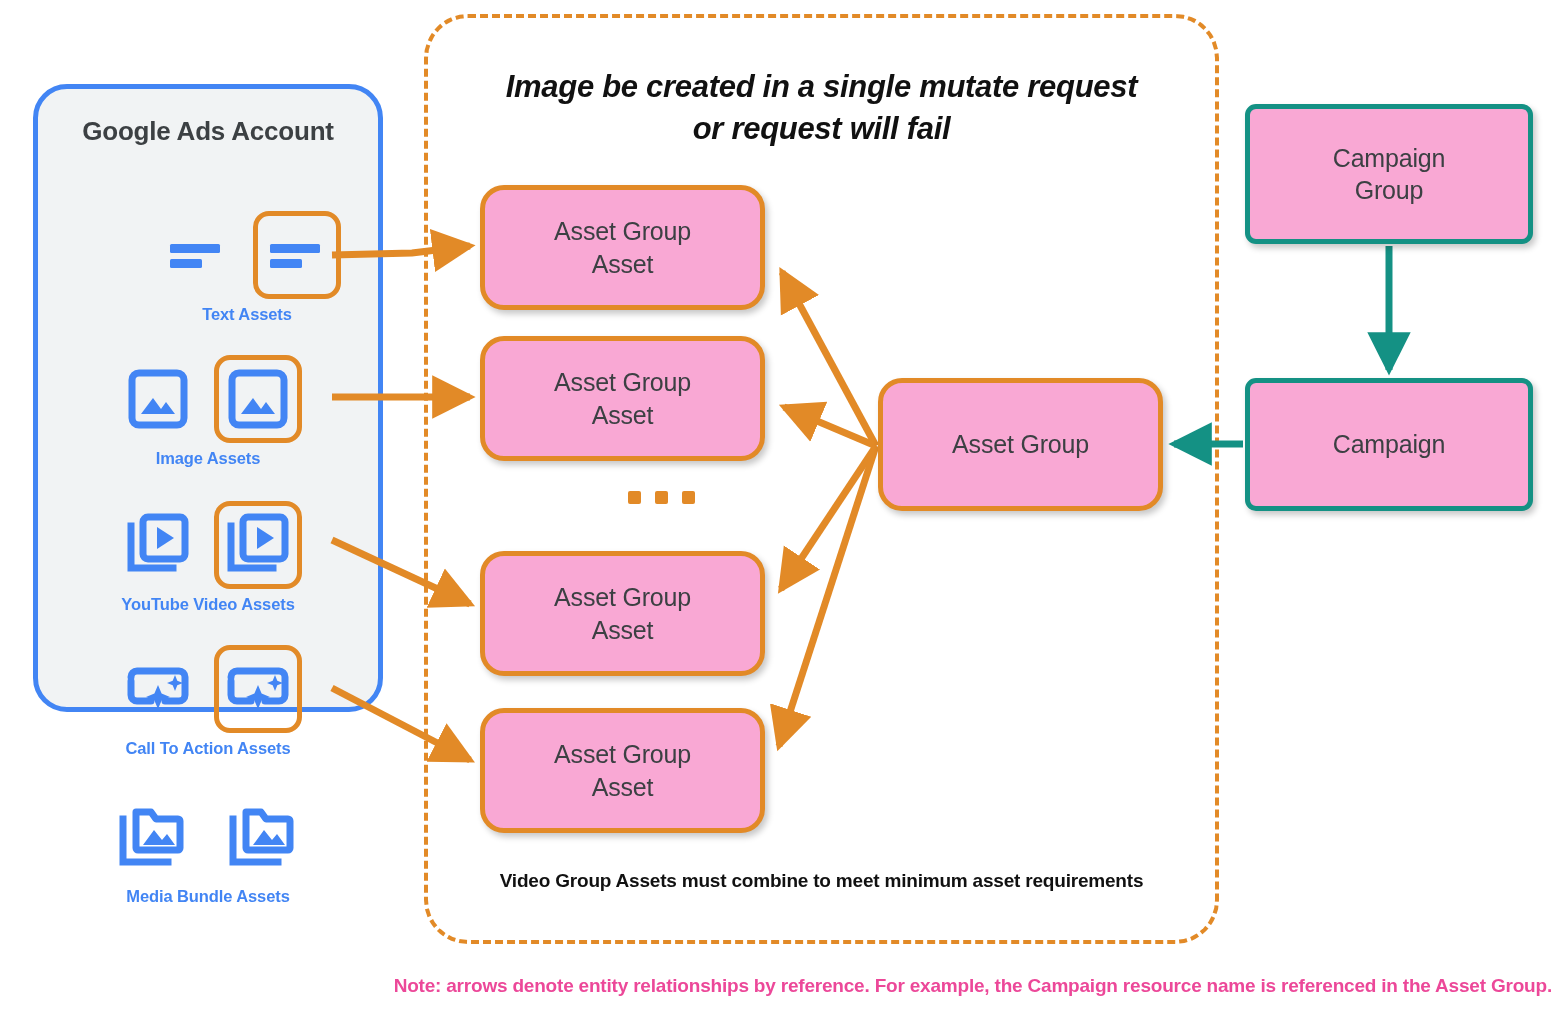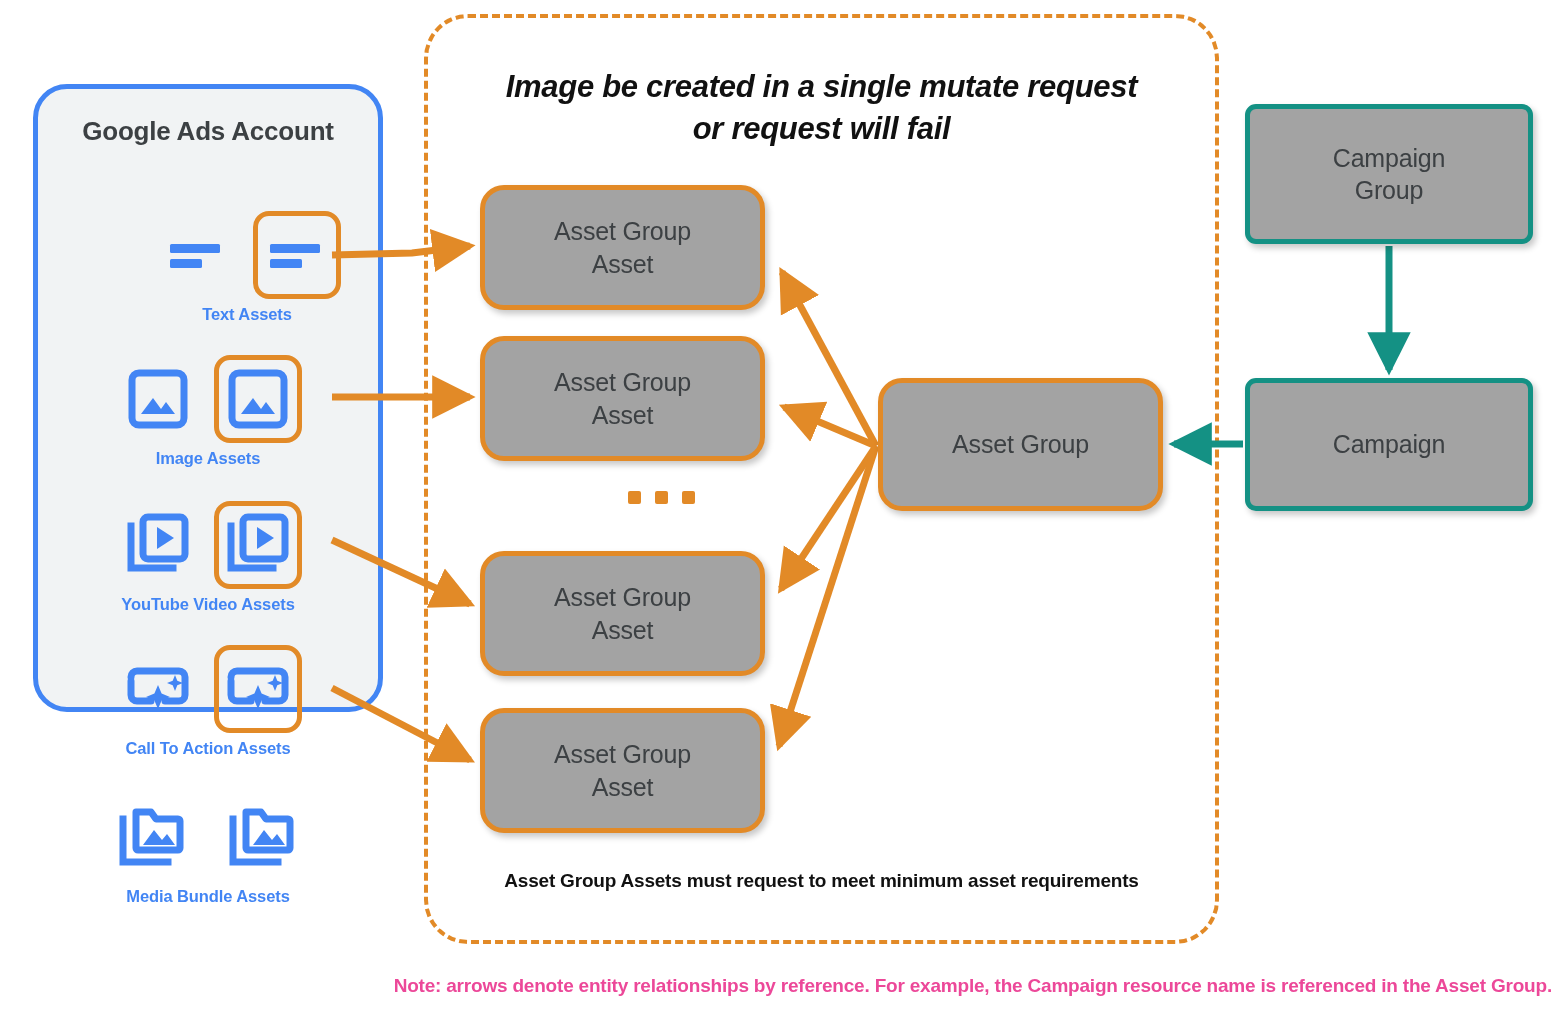--- a/index.html
+++ b/index.html
@@ -125,21 +125,21 @@
     text-align: center;
     font-size: 19px;
     font-weight: 700;
     color: #111111;
     letter-spacing: -0.2px;
   }
 
   
   .node {
     position: absolute;
-    background: #a3a3a3;
+    background: #f9a8d4;
     box-sizing: border-box;
     display: flex;
     align-items: center;
     justify-content: center;
     text-align: center;
     color: #3c4043;
     box-shadow: 3px 4px 6px rgba(0,0,0,0.22);
     z-index: 3;
   }
   .node.orange {
@@ -352,21 +352,21 @@
       </div>
       <div class="asset-caption">Media Bundle  Assets</div>
     </div>
   </div>
 
   <div class="mutate-zone">
     <div class="mutate-title">
       <div>Image be created in a single mutate request</div>
       <div>or request will fail</div>
     </div>
-    <div class="mutate-footnote">Asset Group Assets must request to meet minimum asset requirements</div>
+    <div class="mutate-footnote">Video Group Assets must combine to meet minimum asset requirements</div>
   </div>
 
   <div class="node orange aga-box aga-1">
     <div class="node-label">
         <div>Asset Group</div>
         <div>Asset</div>
       </div>
   </div>
   <div class="node orange aga-box aga-2">
     <div class="node-label">

